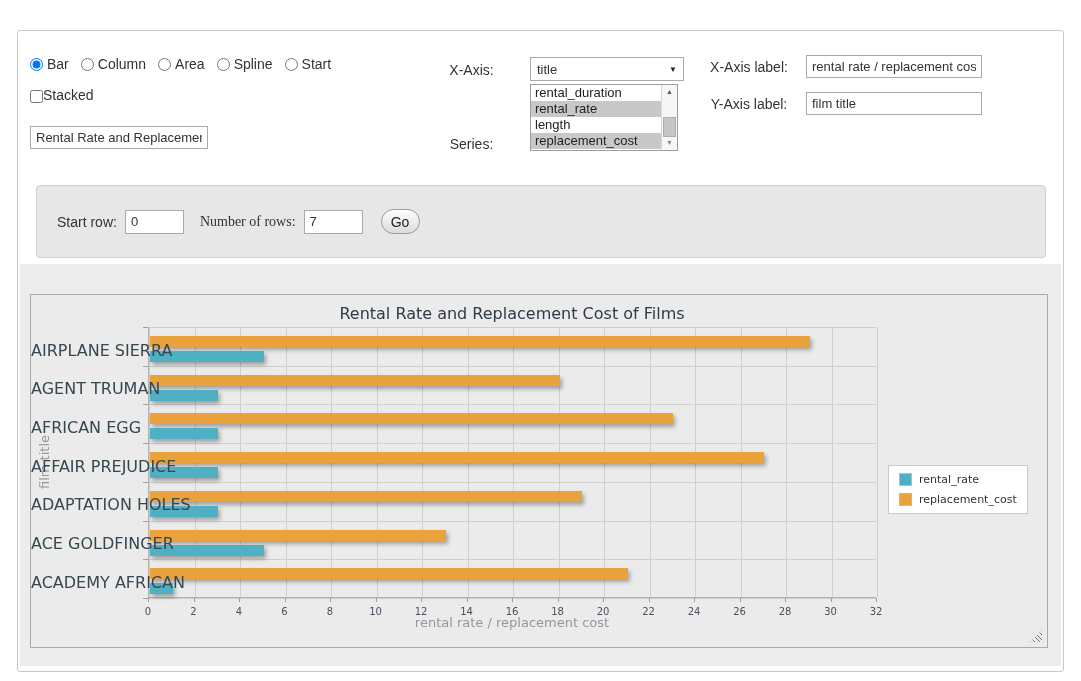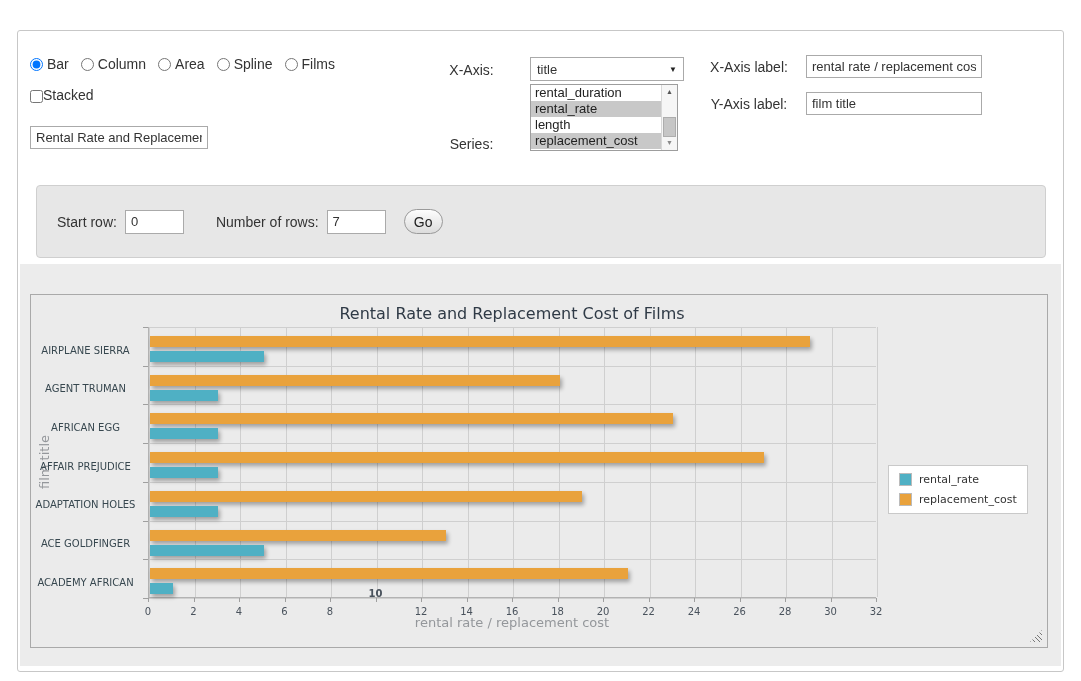--- a/index.html
+++ b/index.html
@@ -50,37 +50,37 @@
   .xlab-input { position:absolute; left:788px; top:24px; width:176px; height:23px; }
   .ylab-lbl { position:absolute; left:680px; top:65px; width:102px; }
   .ylab-input { position:absolute; left:788px; top:61px; width:176px; height:23px; }
 
   
   .rowpanel { position:absolute; left:18px; top:154px; width:1010px; height:73px; background:#e7e7e7;
               border:1px solid #cfcfcf; border-radius:4px; display:flex; align-items:center;
               padding-left:20px; }
   .rowpanel input { width:59px; height:24px; }
   .rowpanel .lbl { margin-right:8px; }
-  .gap16 { margin-left:32px; }
+  .gap16 { margin-left:16px;font-family:Liberation Serif, serif; }
   .go-btn { margin-left:18px; width:39px; height:25px; border:1px solid #9a9a9a; border-radius:13px;
             background:linear-gradient(#fdfdfd,#dcdcdc); font-size:14px; color:#222;
             font-family:"Liberation Sans", sans-serif; cursor:pointer; }
 
   
   .graywrap { position:absolute; left:2px; right:2px; top:233px; height:402px; background:#ececec; }
   .chartbox { position:absolute; left:10px; top:30px; width:1018px; height:354px; background:#ebebeb;
               border:1px solid #a9a9a9; font-family:"DejaVu Sans", sans-serif; }
   .chart-title { position:absolute; left:117px; top:9px; width:728px; text-align:center;
                  font-size:16px; color:#2f3a46; }
   #plot { position:absolute; left:117px; top:32px; width:728px; height:271px;
           border-left:1px solid #b3b3b3; border-bottom:1px solid #b3b3b3; }
   .vgrid { position:absolute; top:0; bottom:0; width:1px; background:#cfcfcf; }
   .hgrid { position:absolute; left:0; right:0; height:1px; background:#cfcfcf; }
   .bar { position:absolute; left:1px; height:11px; box-shadow:2px 3px 4px rgba(0,0,0,0.32); }
-  .catlab { position:absolute; left:0; width:109px; text-align:center; font-size:10px; color:#37474f;
+  .catlab { position:absolute; left:0; width:109px; text-align:center; font-size:16px; color:#37474f;
             transform:translateY(-50%); white-space:nowrap; }
   .xtick { position:absolute; width:1px; height:4px; background:#9f9f9f; }
   .ytick { position:absolute; width:5px; height:1px; background:#9f9f9f; }
   .xticklab { position:absolute; transform:translateX(-50%); font-size:10px; color:#49525c; }
   .xaxis-title { position:absolute; left:117px; top:320px; width:728px; text-align:center;
                  font-size:13px; color:#94979b; }
   .yaxis-title { position:absolute; left:6px; top:32px; height:271px; display:flex; align-items:center; }
   .yaxis-title span { writing-mode:vertical-rl; transform:rotate(180deg); font-size:13px; color:#94979b; }
   .chart-legend { position:absolute; left:857px; top:170px; background:#fff; border:1px solid #c9c9c9;
                   padding:7px 10px; display:flex; flex-direction:column; gap:7px; }
@@ -98,21 +98,21 @@
   <div class="radio-row">
     <input type="radio" name="ctype" checked="" style="">
     <label>Bar</label>
     <input type="radio" name="ctype" style="">
     <label>Column</label>
     <input type="radio" name="ctype" style="">
     <label>Area</label>
     <input type="radio" name="ctype" style="">
     <label>Spline</label>
     <input type="radio" name="ctype" style="">
-    <label>Films</label>
+    <label>Start</label>
   </div>
 
   <div class="chk-row">
     <input type="checkbox" style="">
     <label class="lbl">Stacked</label>
   </div>
 
   <input type="text" class="title-input" value="Rental Rate and Replacement Cost of Films" style="">
 
   <div class="lbl rlabel xaxis-lbl">X-Axis:</div>
@@ -201,21 +201,21 @@
           <div class="xticklab" style="left: 117px; top: 311px;">0</div>
           <div class="xtick" style="position: absolute; left: 162.5px; top: 303px;"></div>
           <div class="xticklab" style="left: 162.5px; top: 311px;">2</div>
           <div class="xtick" style="position: absolute; left: 208px; top: 303px;"></div>
           <div class="xticklab" style="left: 208px; top: 311px;">4</div>
           <div class="xtick" style="position: absolute; left: 253.5px; top: 303px;"></div>
           <div class="xticklab" style="left: 253.5px; top: 311px;">6</div>
           <div class="xtick" style="position: absolute; left: 299px; top: 303px;"></div>
           <div class="xticklab" style="left: 299px; top: 311px;">8</div>
           <div class="xtick" style="position: absolute; left: 344.5px; top: 303px;"></div>
-          <div class="xticklab" style="left: 344.5px; top: 293px; font-weight: bold;">10</div>
+          <div class="xticklab" style="left: 344.5px; top: 311px;">10</div>
           <div class="xtick" style="position: absolute; left: 390px; top: 303px;"></div>
           <div class="xticklab" style="left: 390px; top: 311px;">12</div>
           <div class="xtick" style="position: absolute; left: 435.5px; top: 303px;"></div>
           <div class="xticklab" style="left: 435.5px; top: 311px;">14</div>
           <div class="xtick" style="position: absolute; left: 481px; top: 303px;"></div>
           <div class="xticklab" style="left: 481px; top: 311px;">16</div>
           <div class="xtick" style="position: absolute; left: 526.5px; top: 303px;"></div>
           <div class="xticklab" style="left: 526.5px; top: 311px;">18</div>
           <div class="xtick" style="position: absolute; left: 572px; top: 303px;"></div>
           <div class="xticklab" style="left: 572px; top: 311px;">20</div>

